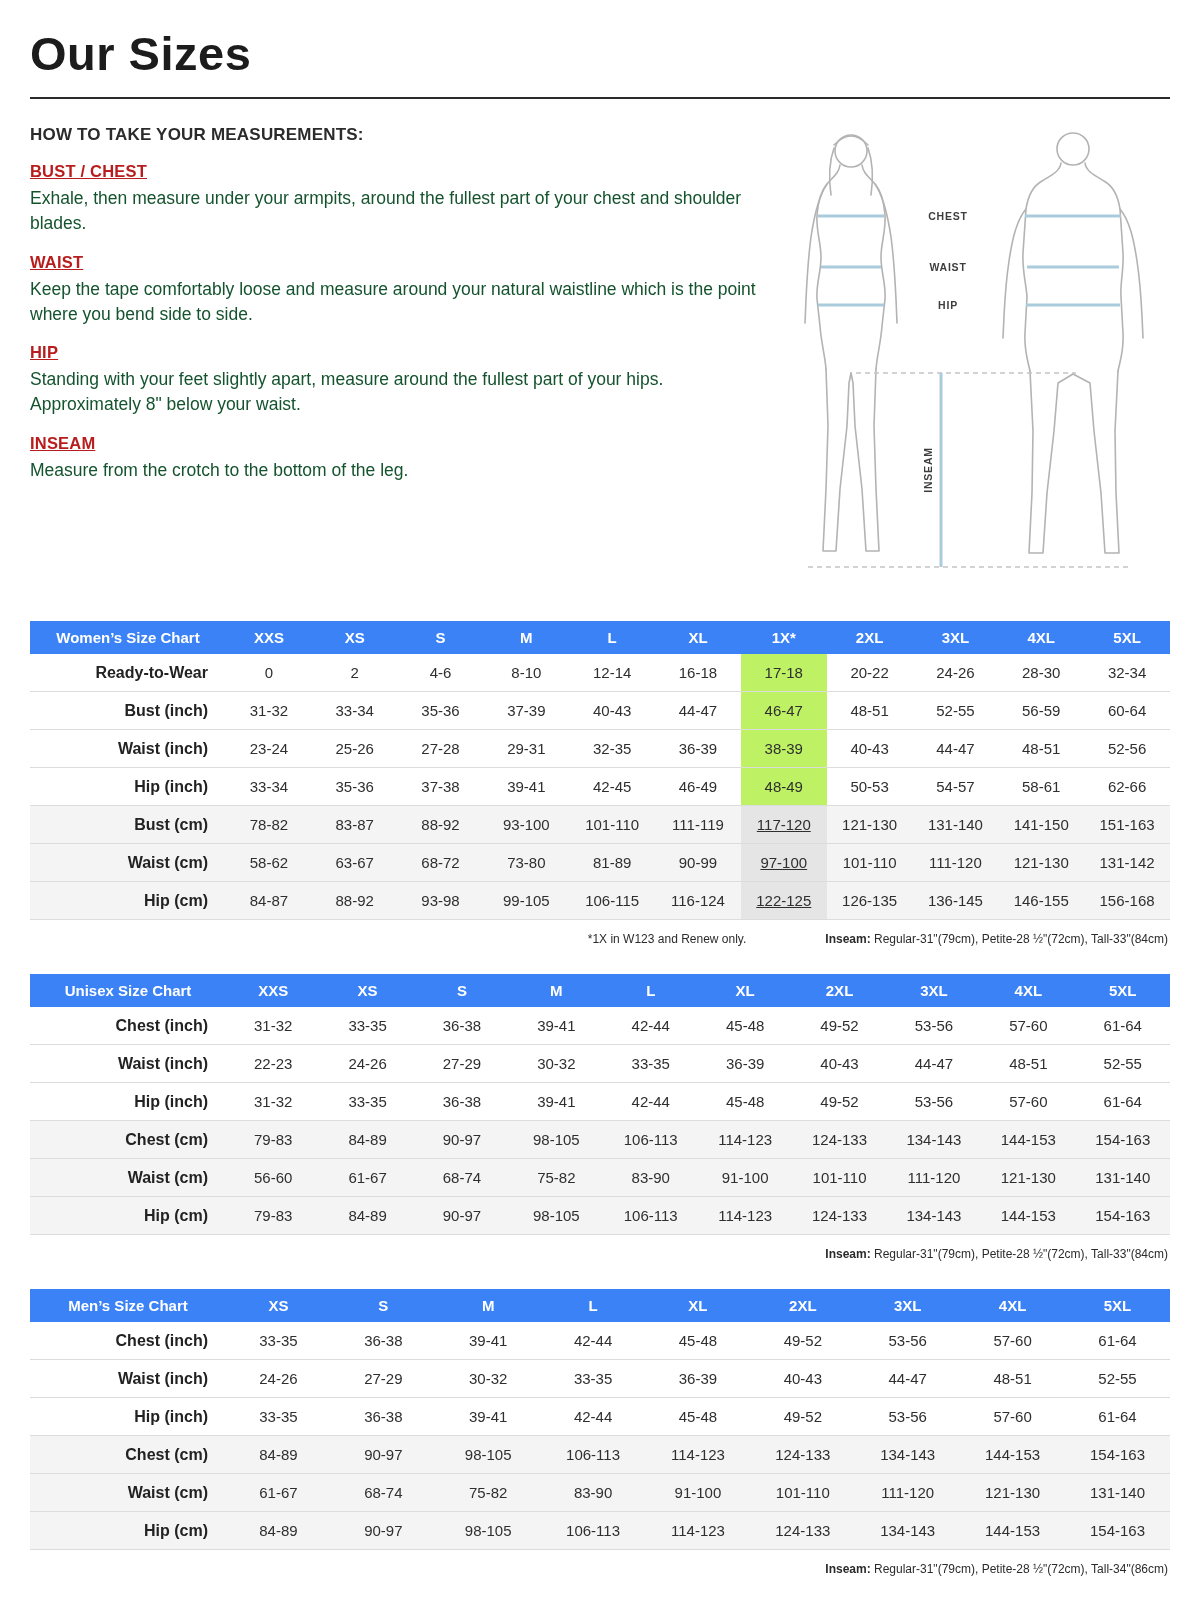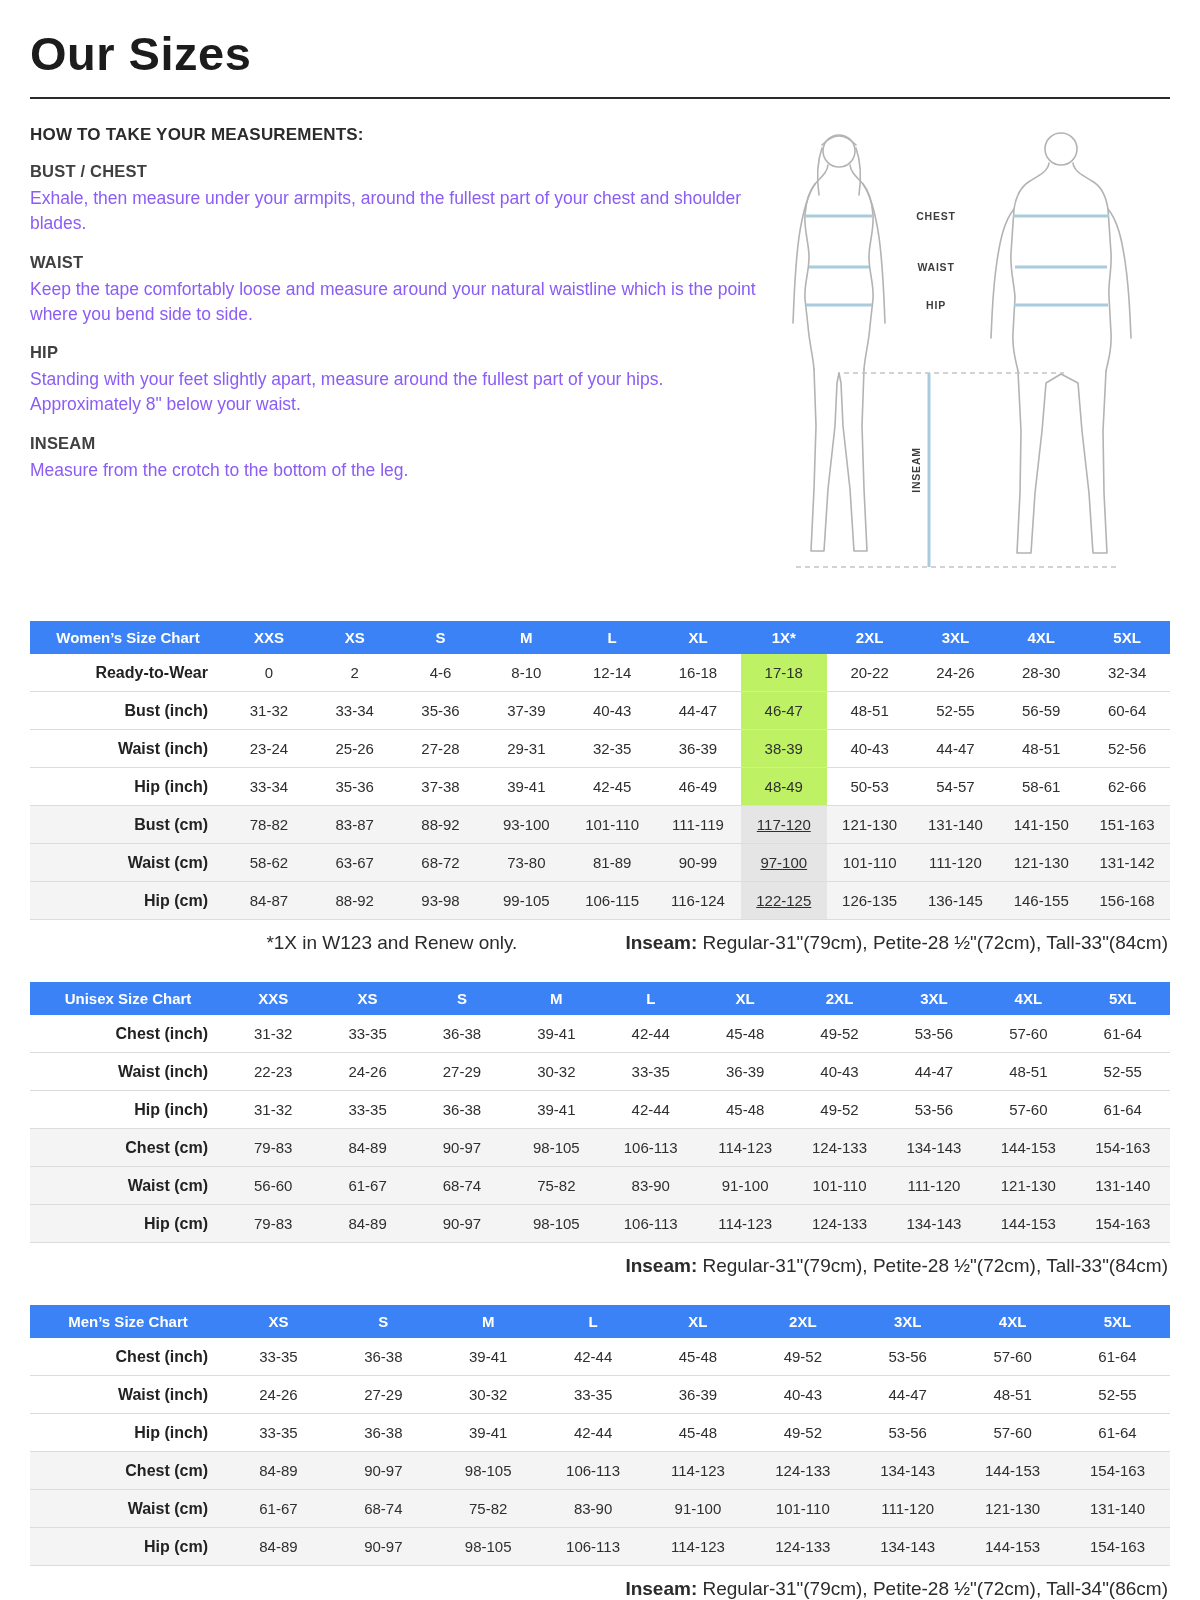--- a/index.html
+++ b/index.html
@@ -13,25 +13,25 @@
 
   .title {
     font-size:47px;
     font-weight:800;
     color:#1c1c1c;
     letter-spacing:.5px;
     margin:0 0 16px;
   }
   .rule { border:none; border-top:2px solid #2a2a2a; margin:0 0 20px; }
 
-  .intro { display:flex; gap:6px; }
+  .intro { display:flex; gap:18px; }
   .intro-text { width:728px; flex:0 0 auto; }
   .how-heading { font-size:17px; font-weight:bold; color:#2b2b2b; margin:6px 0 14px; letter-spacing:.2px; }
-  .sec-title { font-size:16.5px; font-weight:bold; color:#404040; margin:17px 0 5px; letter-spacing:.2px; }
-  .sec-body { font-size:17.5px; line-height:1.42; margin:0; color:#8b5cf6; }
+  .sec-title { font-size:16.5px; font-weight:bold; color:#b91c1c; margin:17px 0 5px; letter-spacing:.2px;text-decoration:underline; }
+  .sec-body { font-size:17.5px; line-height:1.42; margin:0; color:#14532d; }
 
   .figure-wrap { flex:1; display:flex; justify-content:flex-start; align-items:flex-start; padding-top:2px; }
   .figure-wrap svg { display:block; }
   .fig-outline { fill:none; stroke:#b3b3b3; stroke-width:1.6; stroke-linecap:round; stroke-linejoin:round; }
   .fig-measure { stroke:#a9cbdc; stroke-width:3; }
   .fig-dash { stroke:#c4c4c4; stroke-width:1.4; stroke-dasharray:5 4; fill:none; }
   .fig-label { font-family:"Liberation Sans",sans-serif; font-size:10.5px; font-weight:bold; fill:#3d3d3d; letter-spacing:.8px; }
 
   .chart-section { margin-top:28px; }
   table.size-table { width:100%; border-collapse:collapse; table-layout:fixed; }
@@ -48,21 +48,21 @@
   table.size-table tbody th.row-label {
     text-align:right; padding-right:18px;
     font-size:16px; font-weight:bold; color:#222222;margin-top:48px;
   }
   td.hl { background:#bef264; }
   tr.shade th.row-label, tr.shade td { background:#f4f4f4; }
   tr.shade td.hl { background:#e5e5e5;text-decoration:underline; }
 
   .foot-row {
     display:flex; justify-content:flex-end; align-items:baseline;
-    gap:108px; margin:12px 2px 0; font-size:19px; color:#2b2b2b;
+    gap:79px; margin:12px 2px 0; font-size:12px; color:#2b2b2b;
   }
   .footnote b { font-weight:bold; }
 </style>
 </head>
 <body>
 
 <div class="page">
 
   <h1 class="title">Our Sizes</h1>
   <hr class="rule">

